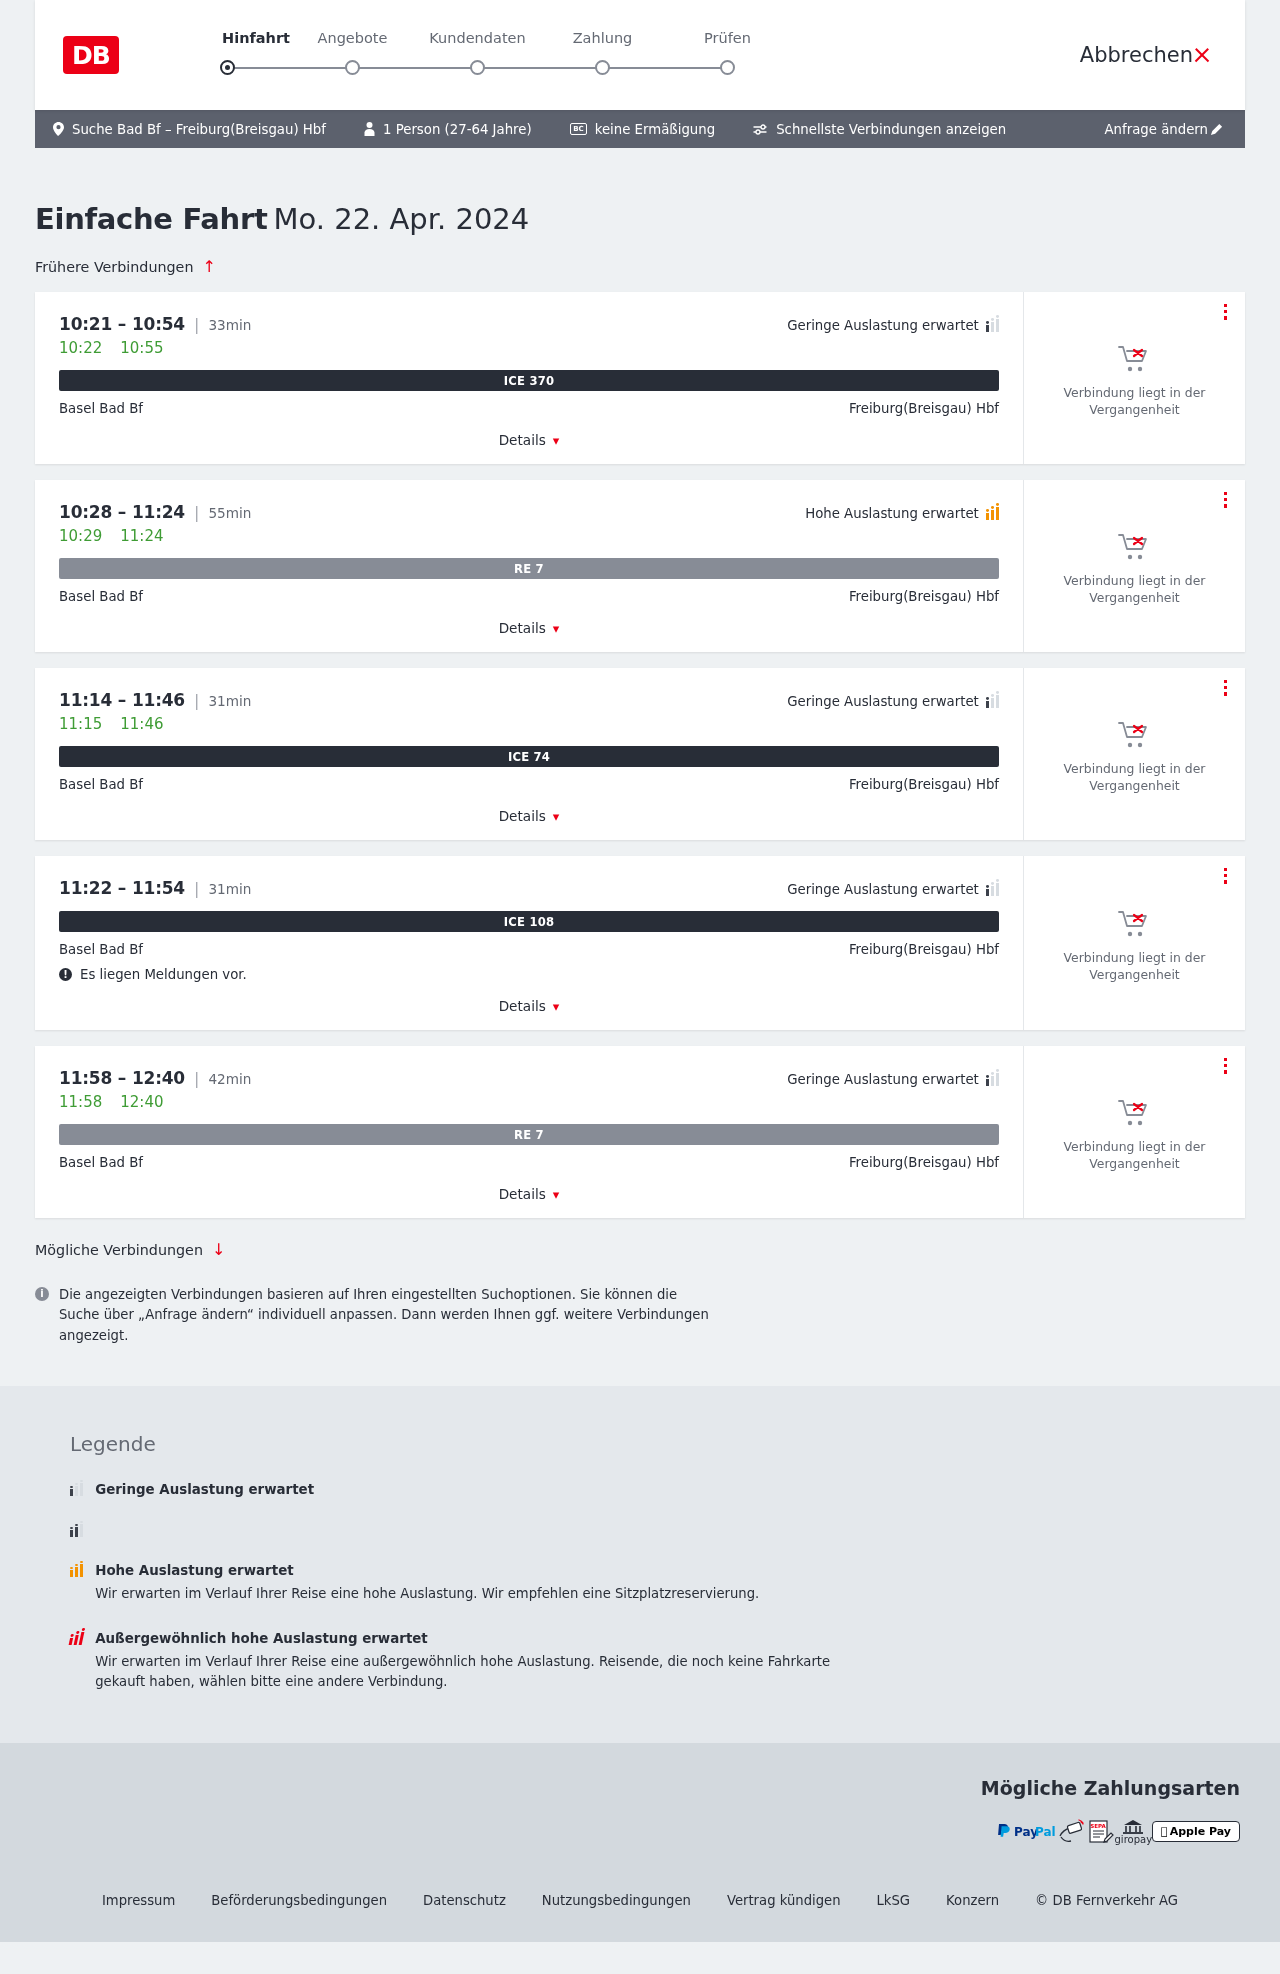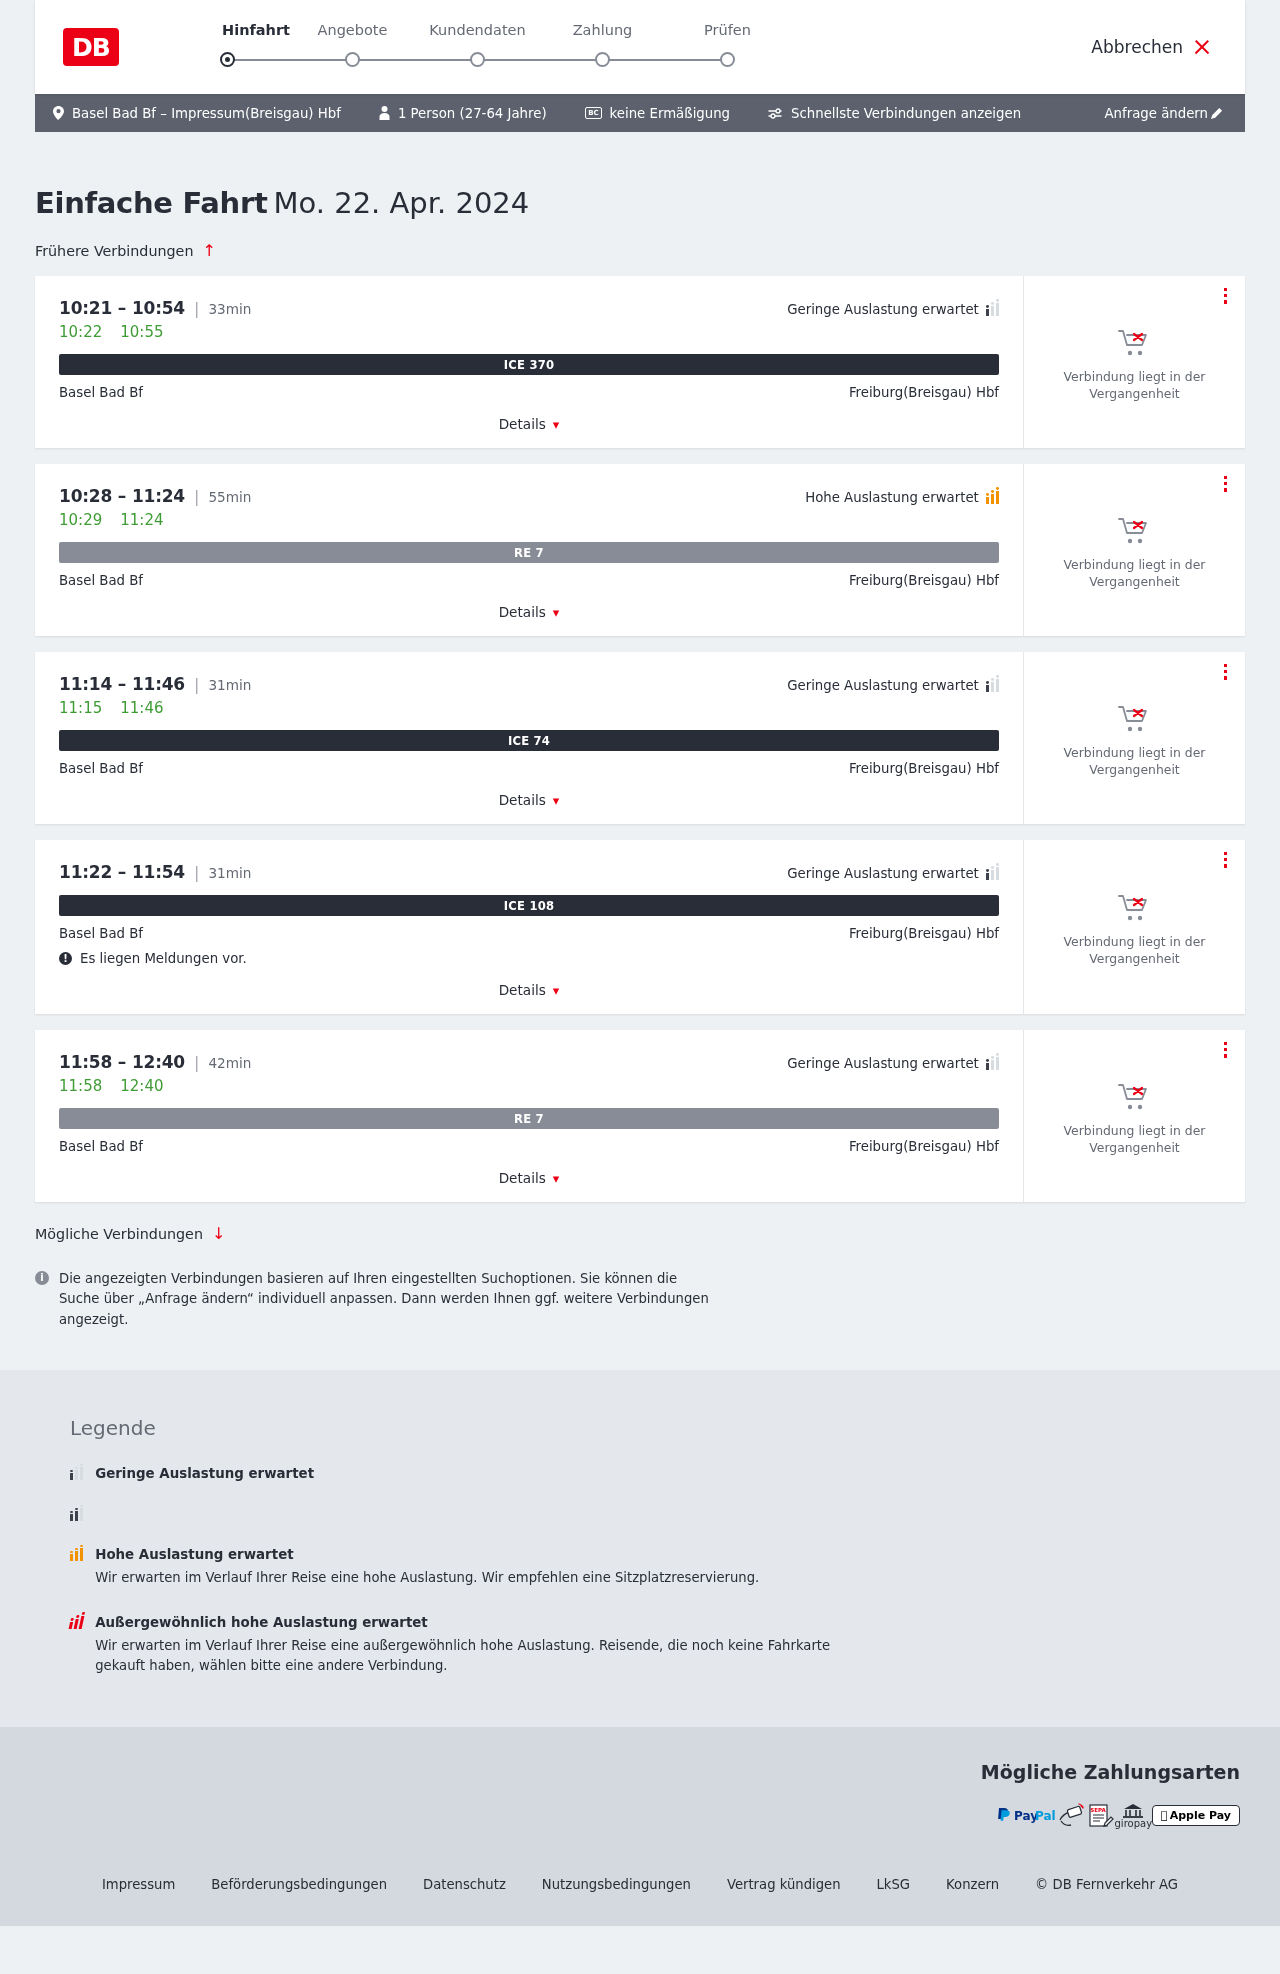--- a/index.html
+++ b/index.html
@@ -7,21 +7,21 @@
     width: 1280px;
     font-family: "DejaVu Sans", "Liberation Sans", sans-serif;
     background: #eef1f3;
     color: #282d37;
   }
   body { width: 1280px; overflow-x: hidden; }
 
   
   .header-wrap { padding: 0 35px; background: #eef1f3; }
   .header {
-    background: #fff; height: 94px; position: relative;
+    background: #fff; height: 110px; position: relative;
     display: flex; align-items: center; padding: 0 28px;
     box-shadow: 0 1px 3px rgba(0,0,0,.10);
   }
   .db-logo {
     width: 56px; height: 38px; background: #ec0016; border-radius: 4px;
     display: flex; align-items: center; justify-content: center;
     color: #fff; font-weight: 700; font-size: 25px; letter-spacing: -1px;
     font-family: "DejaVu Sans", sans-serif; flex: none;
   }
   .stepper { margin-left: 46px; position: relative; }
@@ -40,22 +40,22 @@
     border-radius: 50%; background: #fff;
     border: 2px solid #878c96;
   }
   .dot.active { border-color: #282d37; }
   .dot.active::after {
     content: ""; position: absolute; left: 3px; top: 3px;
     width: 5px; height: 5px; border-radius: 50%; background: #282d37;
   }
   .cancel-btn {
     position: absolute; right: 34px; top: 50%; transform: translateY(-50%);
-    display: flex; align-items: center; gap: 10px;
-    font-size: 17px; color: #282d37; cursor: pointer;
+    display: flex; align-items: center; gap: 0;
+    font-size: 21px; color: #282d37; cursor: pointer;
   }
   .x-icon { width: 18px; height: 18px; position: relative; flex: none; }
   .x-icon::before, .x-icon::after {
     content: ""; position: absolute; left: 0; top: 8px;
     width: 18px; height: 2.4px; background: #ec0016;
   }
   .x-icon::before { transform: rotate(45deg); }
   .x-icon::after  { transform: rotate(-45deg); }
 
   
@@ -227,21 +227,21 @@
 
 <div class="crit-wrap">
   <div class="crit-bar">
 
     <div class="crit">
       <span class="ic">
         <svg width="11" height="14" viewBox="0 0 11 14">
             <path d="M5.5 0C2.5 0 0 2.3 0 5.2c0 3.6 4.6 8.3 4.8 8.5.2.2.5.2.7 0C5.7 13.5 11 8.8 11 5.2 11 2.3 8.5 0 5.5 0zm0 7.3a2.1 2.1 0 110-4.2 2.1 2.1 0 010 4.2z" fill="#fff"></path>
           </svg>
       </span>
-      <span>Basel Bad Bf – Impressum(Breisgau) Hbf</span>
+      <span>Suche Bad Bf – Freiburg(Breisgau) Hbf</span>
     </div>
 
     <div class="crit">
       <span class="ic">
         <svg width="11" height="14" viewBox="0 0 11 14">
             <circle cx="5.5" cy="3" r="3" fill="#fff"></circle>
             <path d="M5.5 7C2.6 7 .5 8.6.5 10.6V14h10v-3.4C10.5 8.6 8.4 7 5.5 7z" fill="#fff"></path>
           </svg>
       </span>
       <span>1 Person (27-64 Jahre)</span>

